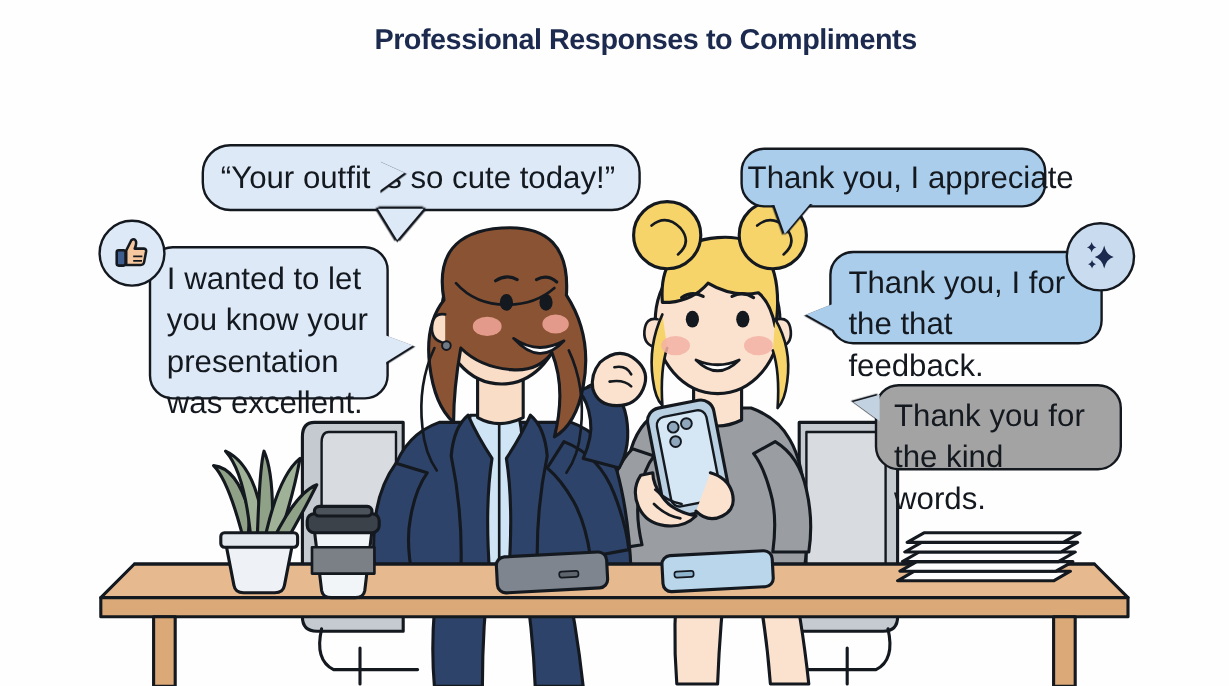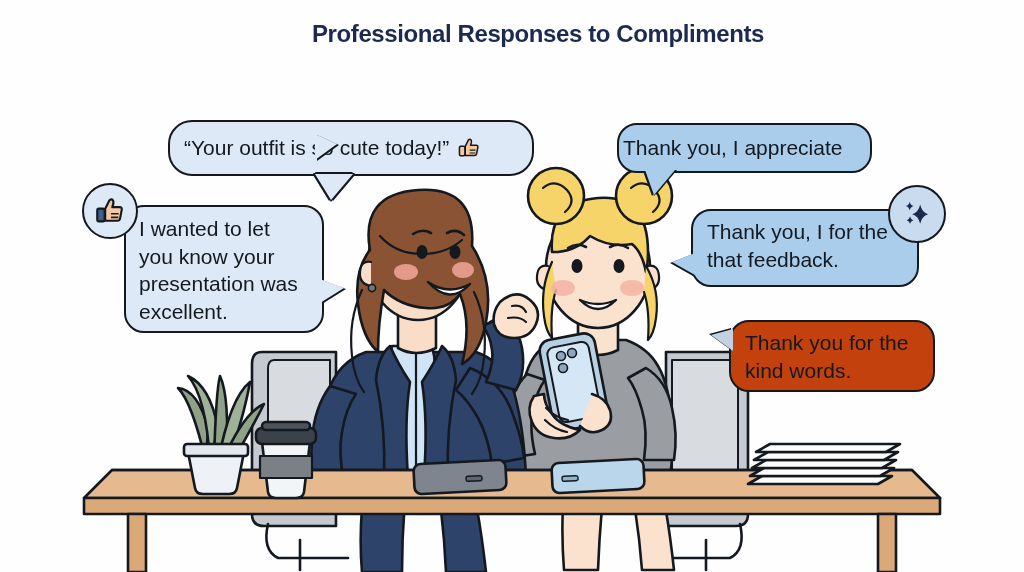--- a/index.html
+++ b/index.html
@@ -30,28 +30,28 @@
     margin-left:26px;
   }
 
   
   .bubble{
     position:absolute;
     box-sizing:border-box;
     border:2.4px solid #14181f;
     border-radius:20px;
     color:#14181f;
-    font-size:21px;
+    font-size:26px;
     line-height:1.32;
     padding:9px 16px;
     font-family:"Liberation Sans", sans-serif;
   }
   .bub-light{background:#dde9f6;}
   .bub-mid{background:#a9cdea;}
-  .bub-gray{background:#c2410c;}
+  .bub-gray{background:#a3a3a3;}
 
   .bubble .tail{position:absolute;width:0;height:0;}
 
   
   #bubble-outfit{
     left:168px;top:120px;width:366px;height:56px;
     display:flex;align-items:center;gap:7px;
     border-radius:24px;
     padding:4px 14px;
     white-space:nowrap;

